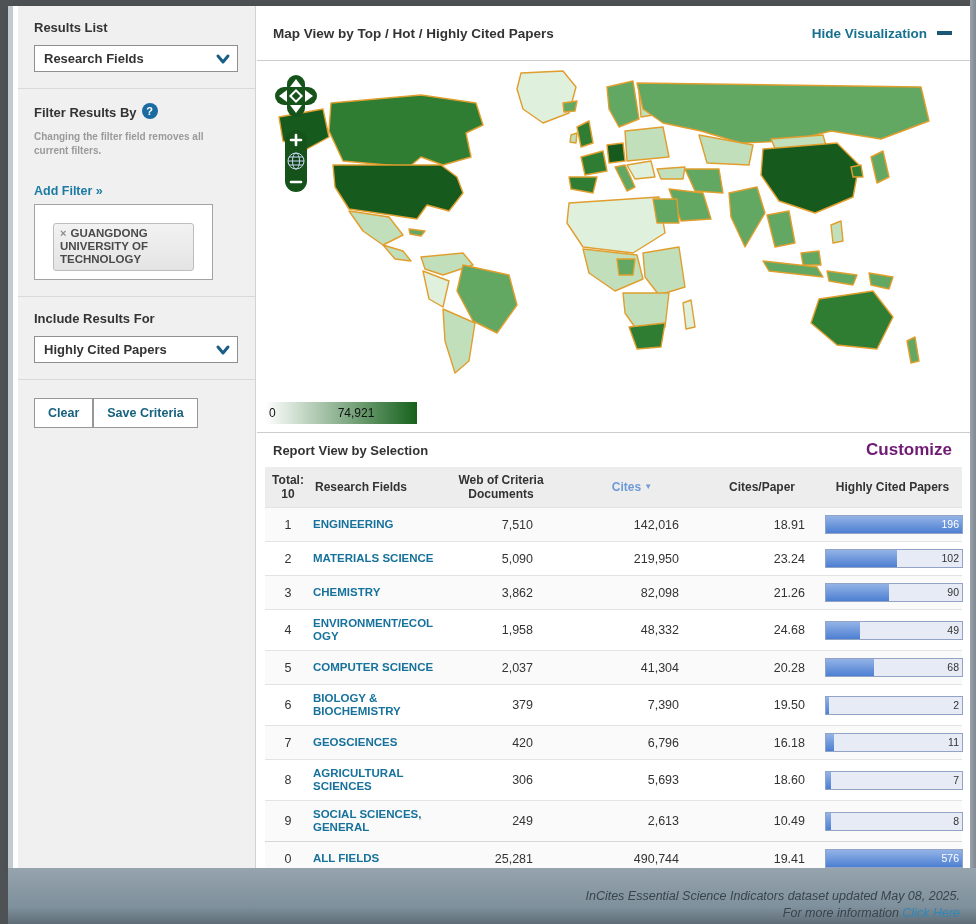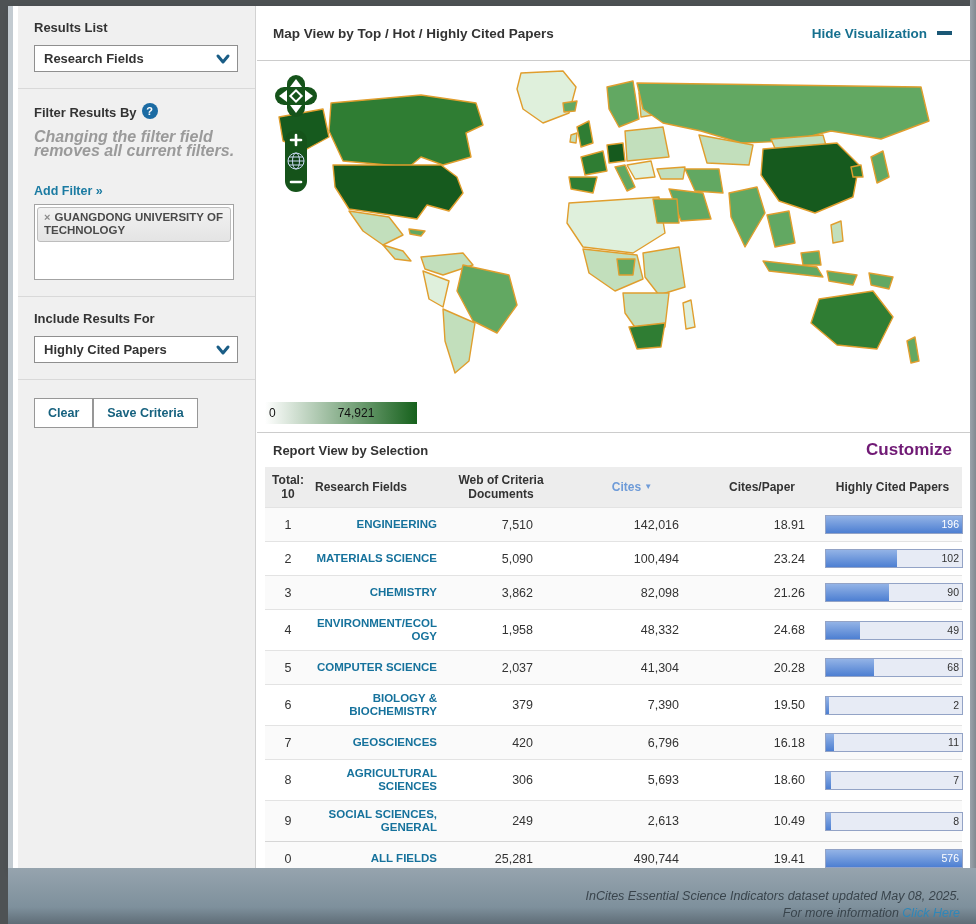--- a/index.html
+++ b/index.html
@@ -13,23 +13,23 @@
 
   
   .sidebar { position:absolute; left:5px; top:0; width:238px; height:862px; background:#f0f0f0; border-right:1px solid #d2d2d2; }
   .sb-section { padding:14px 16px 16px 16px; border-bottom:1px solid #d9d9d9; }
   .sb-heading { font-size:13px; font-weight:bold; color:#333; margin-bottom:10px; }
   .selectbox { width:204px; height:27px; background:#fff; border:1px solid #8f8f8f; display:flex; align-items:center; justify-content:space-between; padding:0 6px 0 9px; cursor:pointer; }
   .selectbox .sel-text { font-size:13px; font-weight:bold; color:#333; }
   .chev { width:16px; height:16px; }
   .help-badge { display:inline-flex; width:16px; height:16px; border-radius:50%; background:#1b6ba3; color:#fff;
                 font-size:11px; font-weight:bold; align-items:center; justify-content:center; vertical-align:2px; margin-left:5px; }
-  .sb-note { font-size:16px; font-style:italic; color:#9a9a9a; font-weight:bold; line-height:14px; margin:10px 0 10px 0; }
+  .sb-note { font-size:10px; color:#9a9a9a; font-weight:bold; line-height:14px; margin:10px 0 10px 0; }
   .add-filter { font-size:12.5px; font-weight:bold; color:#1b7ba2; text-decoration:none; display:inline-block; margin-bottom:6px; cursor:pointer;margin-top:16px; }
-  .filter-box { width:200px; height:76px; background:#fff; border:1px solid #a3a3a3; padding:2px; overflow:hidden; }
+  .filter-box { width:179px; height:76px; background:#fff; border:1px solid #a3a3a3; padding:18px; overflow:hidden; }
   .filter-tag { background:linear-gradient(#f2f2f2,#e4e4e4); border:1px solid #bdbdbd; border-radius:3px; padding:3px 6px 4px 6px; font-size:11.5px; font-weight:bold; color:#4a4a4a; line-height:13px; cursor:pointer; }
   .filter-tag .x { color:#8a8a8a; font-size:11px; margin-right:4px; }
   .btn-row { padding:18px 16px; display:flex; }
   .sb-btn { background:#fff; border:1px solid #979797; padding:7px 13px; font-size:12.5px; font-weight:bold; color:#17627f; font-family:"Liberation Sans",sans-serif; cursor:pointer; }
 
   
   .main { position:absolute; left:244px; top:0; width:713px; height:862px; background:#fff; }
   .map-header { height:55px; display:flex; align-items:center; justify-content:space-between; padding:0 18px 0 16px; border-bottom:1px solid #ccc; }
   .map-title { font-size:13.5px; font-weight:bold; color:#333; }
   .hide-vis { display:flex; align-items:center; gap:10px; cursor:pointer; }
@@ -53,21 +53,21 @@
   table.report col.c-wos { width:124px; } table.report col.c-cites { width:138px; }
   table.report col.c-cp { width:122px; } table.report col.c-bar { width:139px; }
   thead th { background:#ededed; font-size:12px; font-weight:bold; color:#333; text-align:center; padding:6px 2px; line-height:14px; vertical-align:middle; }
   thead th.sorted { color:#6e9bd8; cursor:pointer; }
   .sort-arrow { font-size:8px; color:#6e9bd8; margin-left:3px; vertical-align:2px; }
   tbody td { border-top:1px solid #e3e3e3; padding:7px 2px; font-size:12.5px; color:#333; vertical-align:middle; }
   tbody tr:nth-child(odd) td { background:#fafafa; }
   tbody tr:nth-child(even) td { background:#ffffff; }
   tbody tr.row-last td { background:#fafafa; border-top:1px solid #d6d6d6; }
   td.rank { text-align:center; }
-  td.field { font-size:11.5px; font-weight:bold; line-height:13px;text-align:right; }
+  td.field { font-size:11.5px; font-weight:bold; line-height:13px; }
   td.field span { color:#16729c; cursor:pointer; overflow-wrap:anywhere; }
   td.num { text-align:right; }
   td.wos { padding-right:30px; } td.cites { padding-right:22px; } td.cp { padding-right:18px; }
   td.barcell { padding-right:1px; }
   .bar-track { position:relative; width:138px; height:19px; background:#e7ebf5; border:1px solid #93a3c6; }
   .bar-fill { position:absolute; left:0; top:0; bottom:0; background:linear-gradient(#93b3e6,#4d7fd2); }
   .bar-num { position:absolute; right:3px; top:0; height:17px; line-height:17px; font-size:10.5px; color:#333; }
   .bar-num.inverse { color:#fff; }
 
   
@@ -263,21 +263,21 @@
                 <div class="bar-track">
                   <div class="bar-fill" style="width: 100%;"></div>
                   <span class="bar-num inverse">196</span>
                 </div>
               </td>
             </tr>
             <tr>
               <td class="rank">2</td>
               <td class="field"><span>MATERIALS SCIENCE</span></td>
               <td class="num wos">5,090</td>
-              <td class="num cites">100,494</td>
+              <td class="num cites">219,950</td>
               <td class="num cp">23.24</td>
               <td class="barcell">
                 <div class="bar-track">
                   <div class="bar-fill" style="width: 52%;"></div>
                   <span class="bar-num">102</span>
                 </div>
               </td>
             </tr>
             <tr>
               <td class="rank">3</td>

